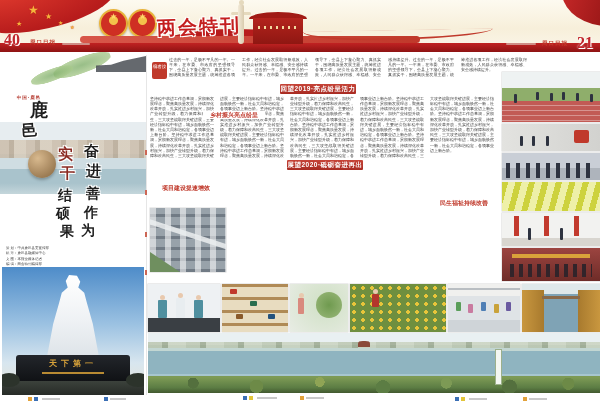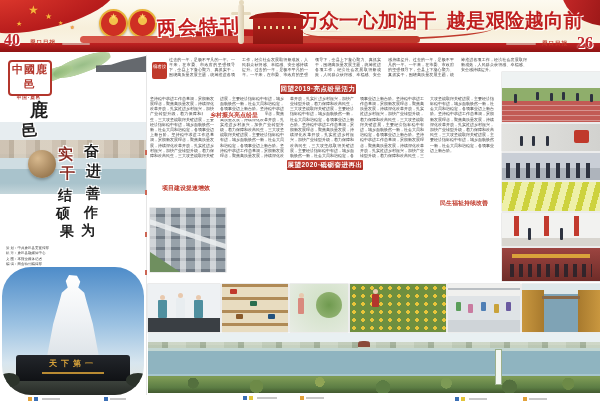--- a/index.html
+++ b/index.html
@@ -56,21 +56,21 @@
   .skyline{left:0;top:18px;width:146px;height:18px;
            background:repeating-linear-gradient(90deg,#c9b9a5 0 9px,#b5a48e 9px 14px,#d6c9b6 14px 26px);opacity:.8;}
   .sphere{left:28px;top:28px;width:28px;height:28px;border-radius:50%;
           background:radial-gradient(circle at 35% 30%,#d8b98e,#9a7a52 75%);box-shadow:0 2px 3px rgba(0,0,0,.25);}
   .callig{font-family:"Liberation Serif",serif;font-weight:900;color:#1e1e1e;
           text-shadow:1px 1px 0 #fff,-1px -1px 0 #fff,1px -1px 0 #fff,-1px 1px 0 #fff;}
   .cred{left:6px;top:245px;width:122px;height:26px;overflow:hidden;}
   .cred .in{width:244px;transform:scale(.5);transform-origin:0 0;font-size:7px;line-height:1.55;color:#444;}
   
   .statue{left:2px;top:267px;width:142px;height:128px;overflow:hidden;
-          background:linear-gradient(180deg,#4e8cc9 0%,#9cc2e2 45%,#d8e6ef 75%,#e9e4d4 100%);border-radius:29px;}
+          background:linear-gradient(180deg,#4e8cc9 0%,#9cc2e2 45%,#d8e6ef 75%,#e9e4d4 100%);}
   .laozi{left:38px;top:8px;width:66px;height:84px;
          background:linear-gradient(180deg,#ffffff,#eef1f4 55%,#dde3e8);
          clip-path:polygon(44% 0,56% 1%,61% 8%,58% 15%,67% 21%,71% 33%,80% 58%,90% 100%,10% 100%,20% 58%,29% 33%,33% 21%,42% 15%,39% 7%);
          box-shadow:0 0 4px rgba(120,140,160,.5);}
   .pedestal{left:14px;top:88px;width:114px;height:26px;background:linear-gradient(180deg,#23262b,#101215);
             border-radius:3px;text-align:center;color:#d9a33a;font-family:"Liberation Serif",serif;
             font-weight:700;font-size:8px;letter-spacing:4px;line-height:18px;}
   .pedline{left:40px;top:105px;width:62px;height:1.5px;background:#b98b33;}
   .ground{left:0;top:114px;width:142px;height:14px;background:linear-gradient(180deg,#3c423c,#272b27);}
   .bush{border-radius:50%;background:#2c332b;}
@@ -146,38 +146,34 @@
 
     <div class="abs" id="lianghui">两会特刊</div>
 
     <div class="abs pillarw"></div>
     <div class="abs pillar"></div>
     <div class="abs pillarb"></div>
     <div class="abs gateroof"></div>
     <div class="abs gate"></div>
     <div class="abs gatewin"></div>
 
-    <div class="abs" id="headline">
-      <span>万众一心加油干</span><span class="gap"></span><span>越是艰险越向前</span>
-    </div>
     <div class="abs swoosh"></div>
 
     <div class="abs pageno" style="left:4px;top:31px">40</div>
-    <div class="abs pageno" style="left:577px;top:34px">26</div>
+    <div class="abs pageno" style="left:577px;top:34px">21</div>
     <div class="abs masth" style="left:30px;top:39px">周口日报</div>
     <div class="abs mdash" style="left:62px;top:43px;width:28px"></div>
     <div class="abs masth" style="left:542px;top:40px">周口日报</div>
     <div class="abs mdash" style="left:506px;top:43px;width:30px"></div>
   </div>
 
   <div class="abs" style="left:0;top:55px;width:146px;height:349px">
     <div class="abs bamboo" style="left:52px;top:2px;width:60px;height:16px"></div>
     <div class="abs bamboo" style="left:30px;top:14px;width:44px;height:12px"></div>
     <div class="abs eaves" style="top:1px"></div>
-    <div class="abs seal" style="top:5px">中國鹿邑</div>
     <div class="abs sealcap" style="top:40px">中国·鹿邑</div>
 
     <div class="abs cityscape" style="top:67px">
       <div class="abs skyline"></div>
       <div class="abs sphere"></div>
     </div>
 
     <span class="abs callig" style="left:30px;top:43px;font-size:18px">鹿</span>
     <span class="abs callig" style="left:22px;top:66px;font-size:16px;transform:rotate(-4deg)">邑</span>
     <span class="abs callig" style="left:58px;top:90px;font-size:15px;color:#8a2a22">实</span>

